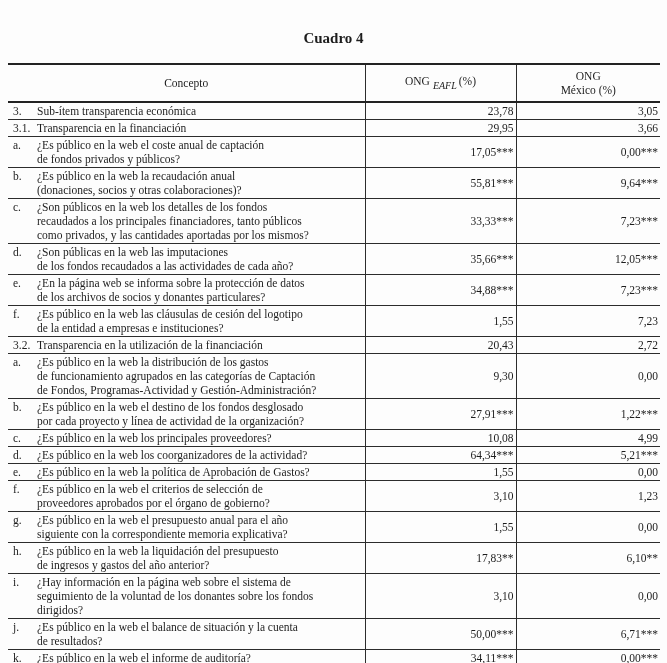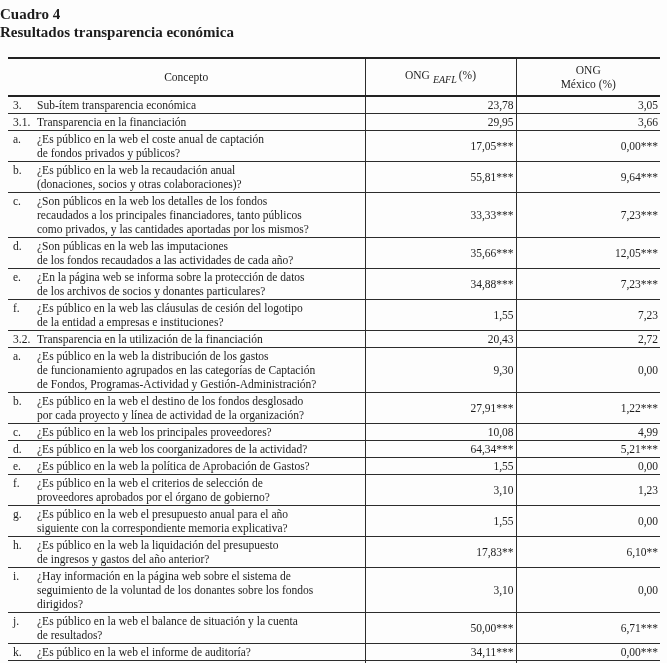--- a/index.html
+++ b/index.html
@@ -7,21 +7,21 @@
     padding: 0;
     background: #fdfdfd;
     width: 667px;
     height: 663px;
     overflow: hidden;
     font-family: "Liberation Serif", "DejaVu Serif", serif;
     color: #1d1d1d;
   }
   .page { width: 667px; height: 663px; position: relative; }
 
-  .title-block { padding-top: 5px; text-align: left; }
+  .title-block { text-align: center; margin-top: 29px; }
   .title-line { font-weight: bold; font-size: 15px; line-height: 18px; }
 
   table.results {
     border-collapse: collapse;
     table-layout: fixed;
     width: 652px;
     margin: 16px 0 0 8px;
     font-size: 11.5px;
     line-height: 14px;
   }
@@ -64,21 +64,20 @@
   }
   .footer-cell { padding-left: 5px; }
 </style>
 </head>
 <body>
 
 <div class="page">
 
   <div class="title-block">
     <div class="title-line">Cuadro 4</div>
-    <div class="title-line">Resultados transparencia económica</div>
   </div>
 
   <table class="results">
     <colgroup>
         <col class="c1">
         <col class="c2">
         <col class="c3">
       </colgroup>
     <thead>
       <tr>

